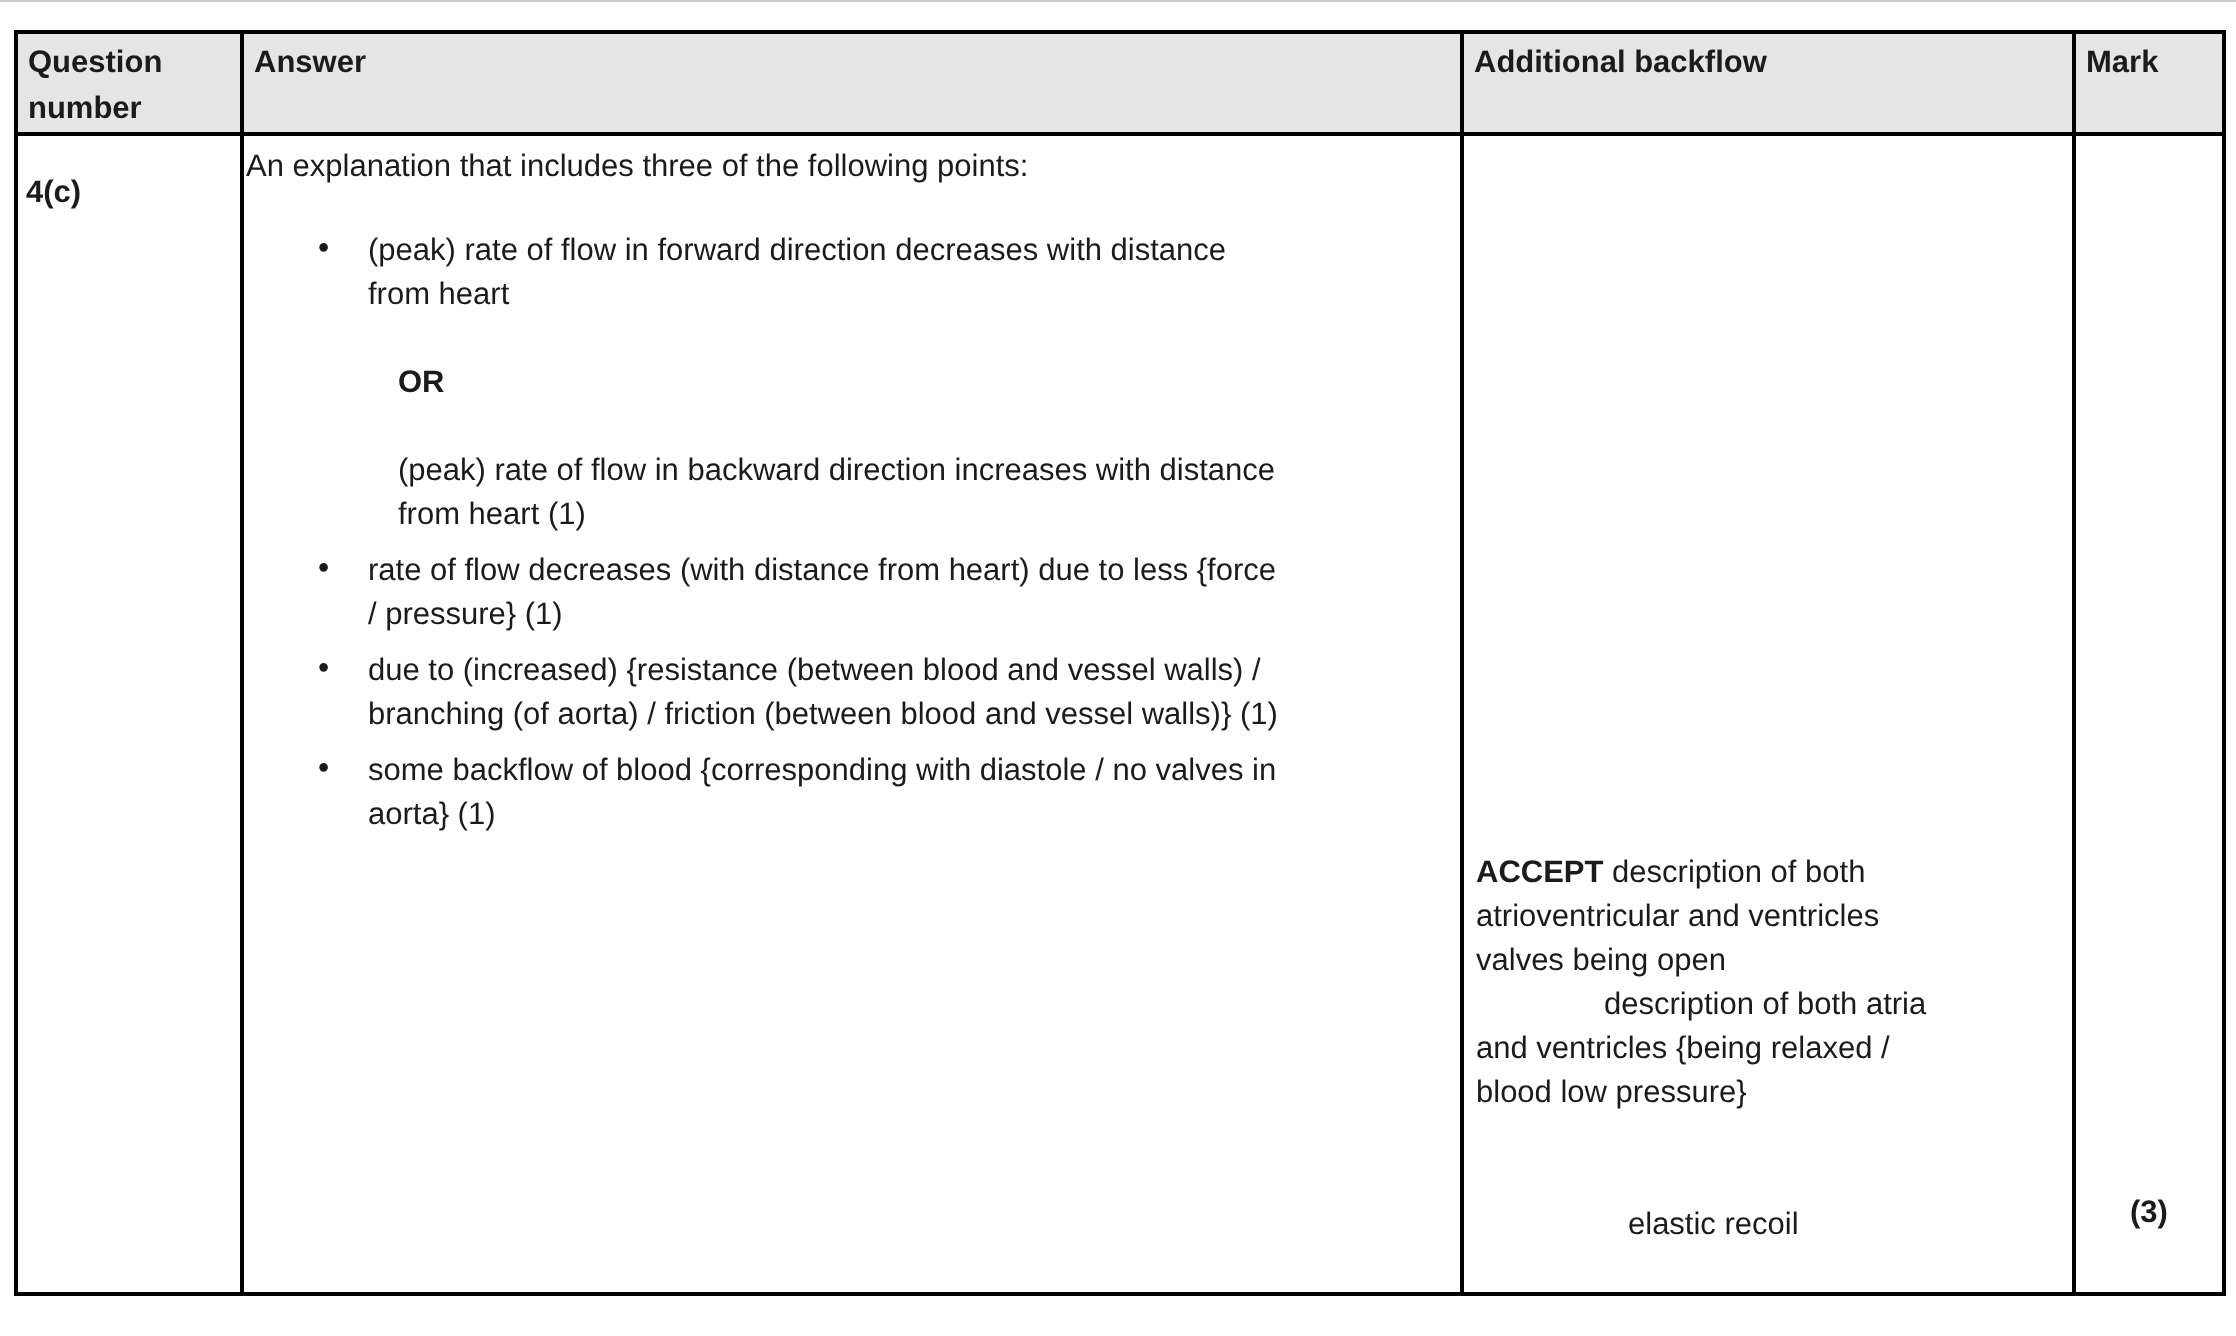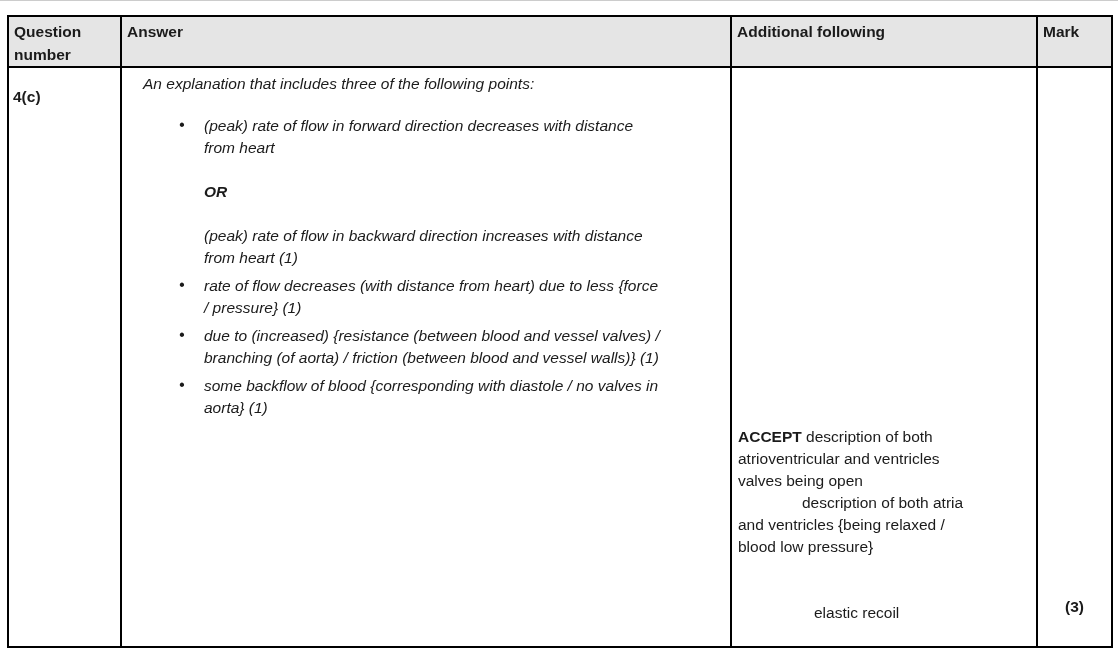--- a/index.html
+++ b/index.html
@@ -37,35 +37,35 @@
   .col-q  { width: 113px; }
   .col-a  { width: 610px; }
   .col-g  { width: 306px; }
   .col-m  { width: 75px;  }
 
   td.qnum {
     font-weight: 700;
     padding: 18px 4px 0 4px;
     height: 580px;
   }
-  td.answer { padding: 5px 8px 0 21px; font-style: italic; }
+  td.answer { padding: 5px 8px 0 1px; }
   td.guidance, td.mark { padding: 0; }
 
   .intro { white-space: nowrap; }
 
   ul.bullets { list-style: none; margin-top: 20px; }
   li.bullet { position: relative; padding-left: 61px; }
   li.bullet + li.bullet { margin-top: 6px; }
   li.bullet:nth-child(2) { margin-top: 60px; }
   li.bullet::before {
     content: "\2022";
     position: absolute; left: 36px; top: -1px;
     font-size: 16px;
   }
-  .block + .block { margin-top: 22px; }
+  .block + .block { margin-top: 22px; margin-left: 15px; }
   .block.bold { font-weight: 700; }
   .block .line { white-space: nowrap; }
 
   .guidance-inner {
     height: 576px;
     display: flex; flex-direction: column; justify-content: flex-end;
     padding: 0 0 20px 6px;
   }
   .gline { white-space: nowrap; }
   .gline b { font-weight: 700; }
@@ -88,21 +88,21 @@
     <colgroup>
       <col class="col-q">
         <col class="col-a">
         <col class="col-g">
         <col class="col-m">
     </colgroup>
     <thead>
       <tr>
         <th>Question number</th>
         <th>Answer</th>
-        <th>Additional following</th>
+        <th>Additional backflow</th>
         <th>Mark</th>
       </tr>
     </thead>
     <tbody>
       <tr>
         <td class="qnum">4(c)</td>
         <td class="answer">
           <div class="intro">An explanation that includes three of the following points:</div>
           <ul class="bullets">
               <li class="bullet">
@@ -119,21 +119,21 @@
                 </div>
               </li>
               <li class="bullet">
                 <div class="block">
                   <div class="line">rate of flow decreases (with distance from heart) due to less {force</div>
                   <div class="line">/ pressure} (1)</div>
                 </div>
               </li>
               <li class="bullet">
                 <div class="block">
-                  <div class="line">due to (increased) {resistance (between blood and vessel valves) /</div>
+                  <div class="line">due to (increased) {resistance (between blood and vessel walls) /</div>
                   <div class="line">branching (of aorta) / friction (between blood and vessel walls)} (1)</div>
                 </div>
               </li>
               <li class="bullet">
                 <div class="block">
                   <div class="line">some backflow of blood {corresponding with diastole / no valves in</div>
                   <div class="line">aorta} (1)</div>
                 </div>
               </li>
             </ul>

